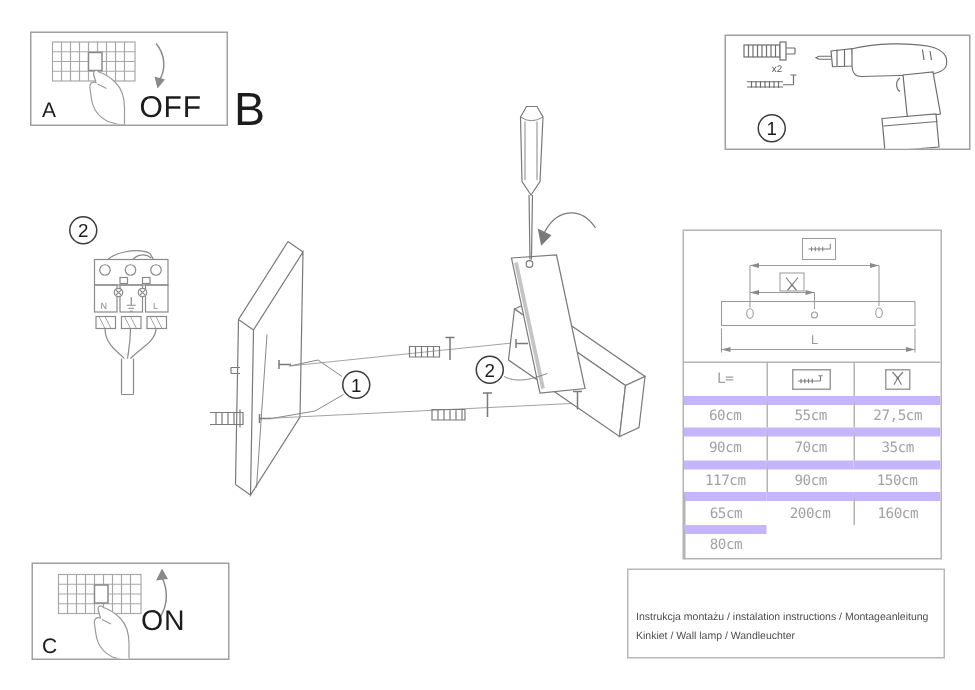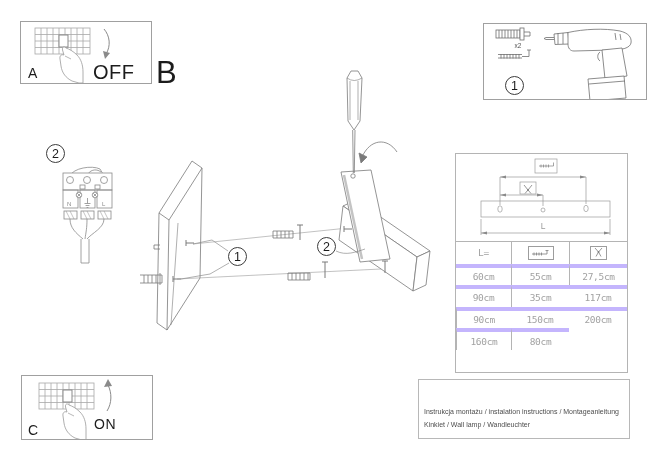--- a/index.html
+++ b/index.html
@@ -10,21 +10,21 @@
   svg{position:absolute;overflow:visible}
   .lbl{position:absolute;color:#1c1c1c}
   .circ{position:absolute;width:19px;height:19px;border:1.3px solid #3c3c3c;border-radius:50%;
     background:#fff;display:flex;align-items:center;justify-content:center;
     font-size:12.5px;color:#1c1c1c;z-index:6}
   .tblwrap{position:absolute;left:0;top:87px;right:0;bottom:0;border-top:1px solid #b4b4b4;
     display:grid;grid-template-columns:55px 58px 1fr;grid-auto-rows:21.6px}
   .cell{display:flex;align-items:center;justify-content:center;
     font-family:"DejaVu Sans Mono",monospace;font-size:9.5px;color:#a2a2a2;letter-spacing:-.3px}
   .bl{border-left:1px solid #b4b4b4}
-  .bt{border-top:4px solid #c4b5fd}
+  .bt{border-top:6px solid #c4b5fd}
   .icobox{display:flex;align-items:center;justify-content:center;border:1px solid #9d9d9d;background:#fff}
   .title-lines{position:absolute;left:5px;bottom:7px;font-size:7px;line-height:12.5px;
     color:#4e4e4e;white-space:nowrap}
 </style>
 </head>
 <body>
 
 <div class="box" style="left:20px;top:21px;width:132px;height:63px">
   <svg width="132" height="63" viewBox="0 0 132 63">
     <g stroke="#a8a8a8" fill="none" stroke-width=".8">
@@ -89,21 +89,21 @@
     <g transform="translate(2,3)">
       <path d="M45,26 C43,24 41,25 41.5,28 L43,33 C40,32 38.5,34 39,37 L40,44 C41,51 45,56 51,59 L58,61 L62,61 L62,50 C62,43 60,37 56,33 C52,29 48,27 45,26 Z" fill="#fff" stroke="#9a9a9a" stroke-width=".8"></path>
       <path d="M44,34 L50,37" stroke="#9a9a9a" stroke-width=".7" fill="none"></path>
     </g>
     <g>
       <path d="M85,35 C90,27 90,17 86,9" stroke="#8a8a8a" stroke-width="1" fill="none"></path>
       <polygon points="82,11 86,3 90,10" fill="#8a8a8a"></polygon>
     </g>
   </svg>
   <div class="lbl" style="left:6px;top:46px;font-size:14px">C</div>
-  <div class="lbl" style="left:72px;top:40px;font-size:14px;letter-spacing:.5px">ON</div>
+  <div class="lbl" style="left:72px;top:28px;font-size:19px;letter-spacing:.5px">ON</div>
 </div>
 
 <div class="box" style="left:483px;top:23px;width:164px;height:77px">
   <svg width="164" height="77" viewBox="0 0 164 77">
     <g stroke="#6e6e6e" fill="none" stroke-width=".8">
       <g>
         <rect x="12" y="6" width="24" height="8" fill="#fff"></rect>
         <path d="M15,6V14 M18,6V14 M21,6V14 M24,6V14 M27,6V14 M30,6V14 M33,6V14"></path>
         <rect x="36" y="4" width="4" height="12" fill="#fff"></rect>
         <path d="M40,8 H46 M40,12 H46 M46,8 V12"></path>
@@ -239,24 +239,26 @@
         <svg width="13" height="11" viewBox="0 0 13 11" style="position:static">
           <path d="M3,1 L6.5,5 M10,1 L6.5,5 M6.5,5 L4,9.5 M6.5,5 L9,9.5" stroke="#7e7e7e" fill="none" stroke-width=".8"></path>
           <circle cx="6.5" cy="5" r=".9" fill="#7e7e7e"></circle>
         </svg>
       </span>
     </div>
     <div class="cell bt">60cm</div>
     <div class="cell bt bl">55cm</div>
     <div class="cell bt bl">27,5cm</div>
     <div class="cell bt">90cm</div>
+    <div class="cell bt bl">70cm</div>
     <div class="cell bt bl">35cm</div>
     <div class="cell bt">117cm</div>
     <div class="cell bt bl">90cm</div>
     <div class="cell bt">150cm</div>
+    <div class="cell bt bl">65cm</div>
     <div class="cell bt">200cm</div>
     <div class="cell bt bl">160cm</div>
     <div class="cell bt bl">80cm</div>
   </div>
 </div>
 
 <div class="box" style="left:418px;top:379px;width:212px;height:60px;border-color:#b8b8b8">
   <div class="title-lines">
     <div>Instrukcja montażu / instalation instructions / Montageanleitung</div>
     <div>Kinkiet / Wall lamp / Wandleuchter</div>

